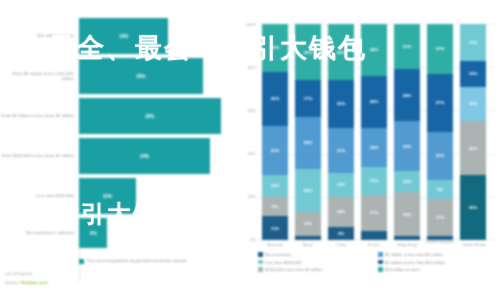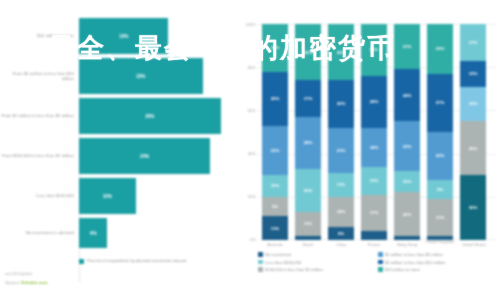--- a/index.html
+++ b/index.html
@@ -342,14 +342,15 @@
       <div class="lg">
         <div class="sw" style="background:#2BAFA6;"></div>
         <div class="tx">$10 million or more</div>
       </div>
     </div>
 
   </div>
 </div>
 
 <div id="overlay">
-  <div class="ov" id="ov-line1">最全、最会，置的加密货币</div>
+  <div class="ov" id="ov-line1">最全、最会，索引大钱包</div>
+  <div class="ov" id="ov-line3">索引大钱包</div>
 </div>
 
 </body></html>

